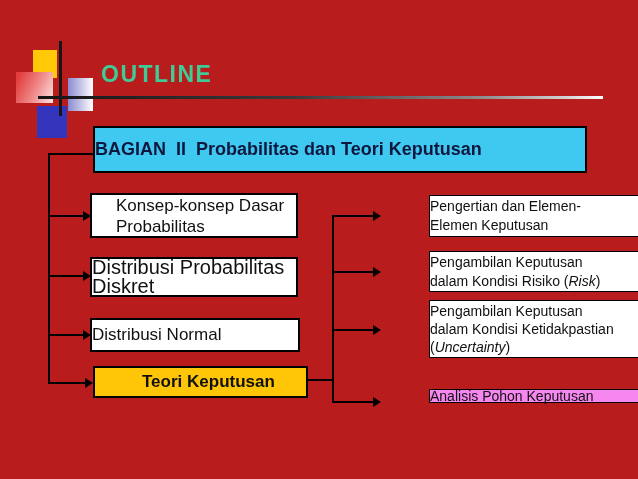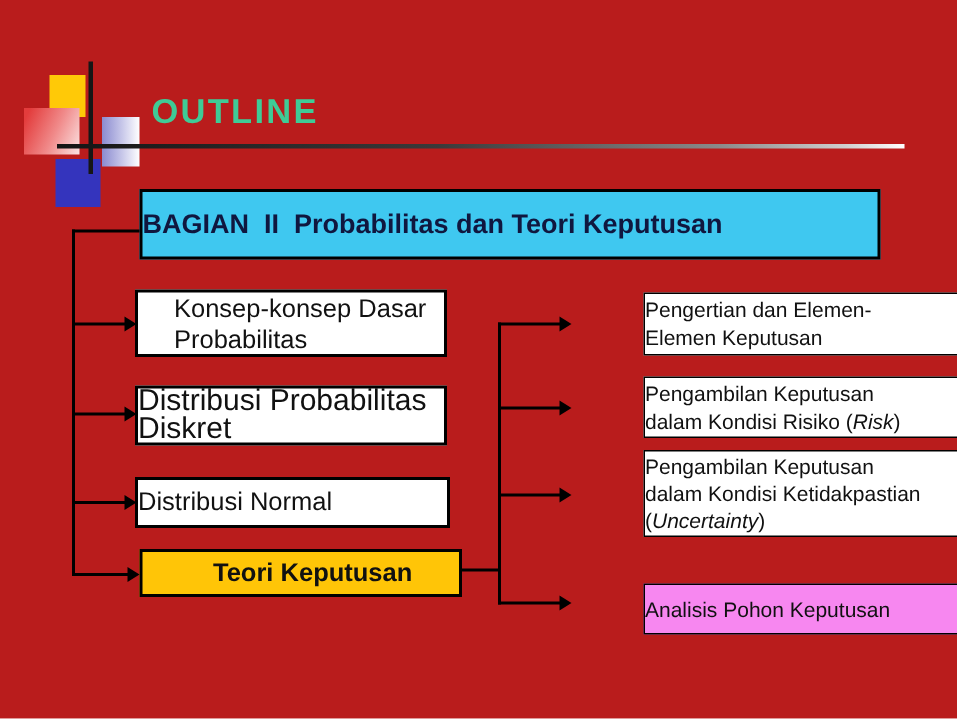--- a/index.html
+++ b/index.html
@@ -31,21 +31,21 @@
       font-size:18px;font-weight:bold;color:#10173F;white-space:pre;}
   .bx-l1{left:90px;top:193px;width:208px;height:45px;font-size:17px;line-height:21px;padding-left:24px;}
   .bx-l2{left:90px;top:257px;width:208px;height:40px;font-size:20px;line-height:19px;}
   .bx-l3{left:90px;top:318px;width:210px;height:34px;font-size:17px;}
   .bx-l4{left:93px;top:366px;width:215px;height:32px;background:#FFC507;
       font-size:17px;font-weight:bold;padding-left:47px;}
   .bx-r{border-width:1.5px;font-size:14px;line-height:19px;margin-left:48px;}
   .bx-r1{left:381px;top:195px;width:210px;height:42px;}
   .bx-r2{left:381px;top:251px;width:210px;height:41px;}
   .bx-r3{left:381px;top:300px;width:210px;height:58px;line-height:18px;}
-  .bx-r4{left:381px;top:389px;width:210px;height:34px;background:#F787F0;line-height:14px;}
+  .bx-r4{left:381px;top:389px;width:210px;height:14px;background:#F787F0;line-height:14px;}
   .it{font-style:italic;}
   
   .ln{position:absolute;background:#000;}
   .arrow{position:absolute;width:0;height:0;border-top:5px solid transparent;
          border-bottom:5px solid transparent;border-left:8px solid #000;}
 </style>
 </head>
 <body>
 
 <div class="slide">

